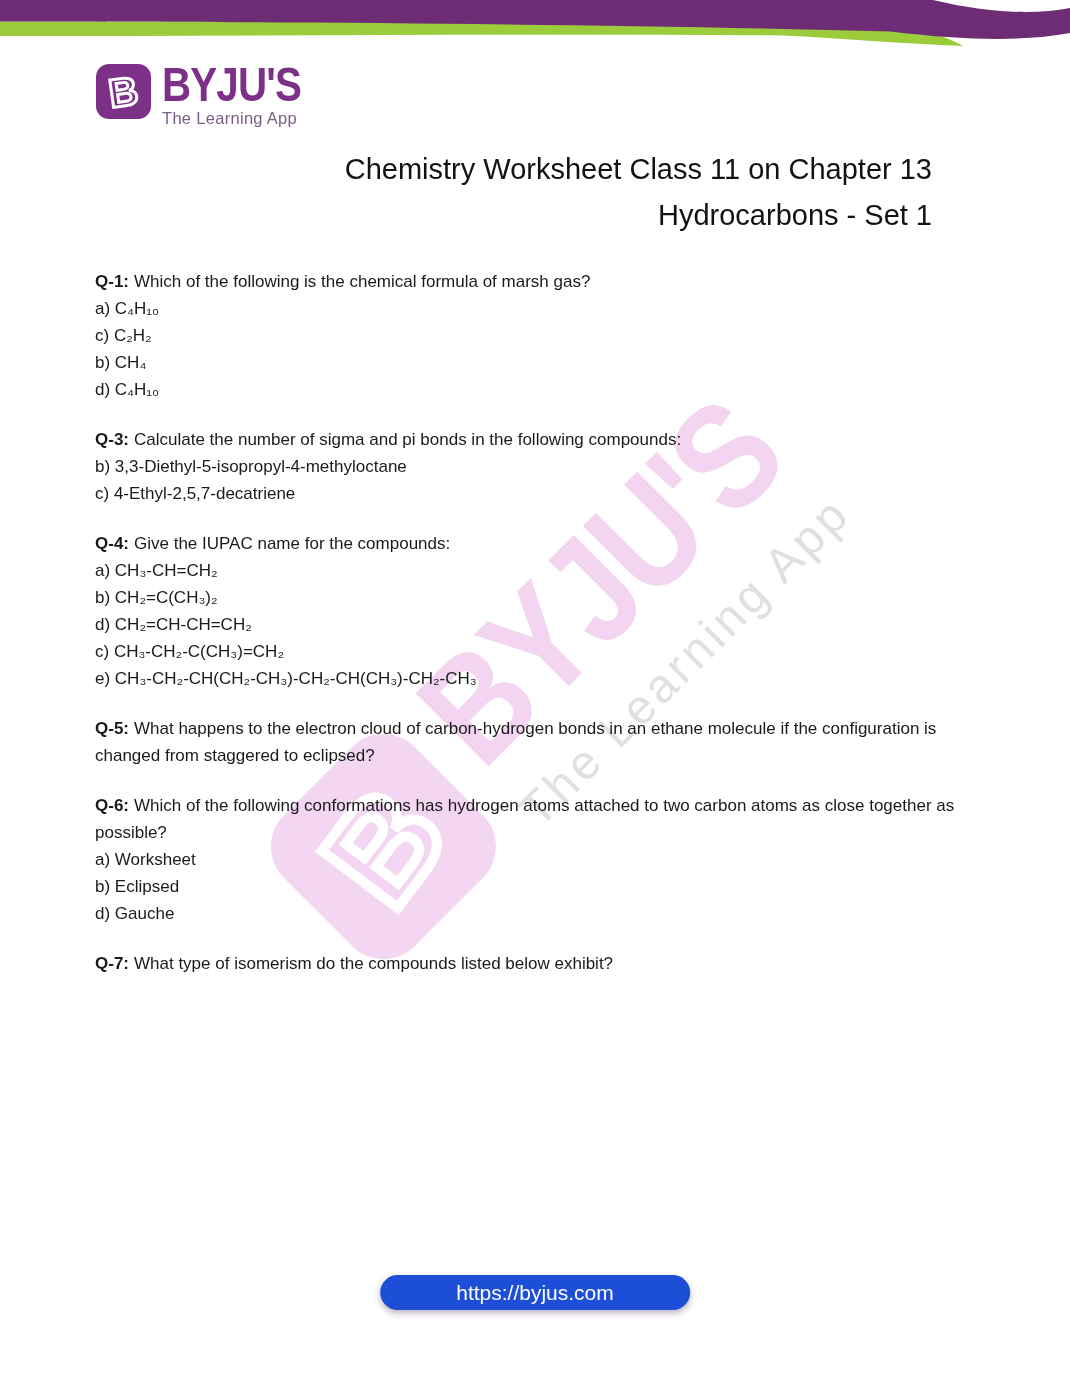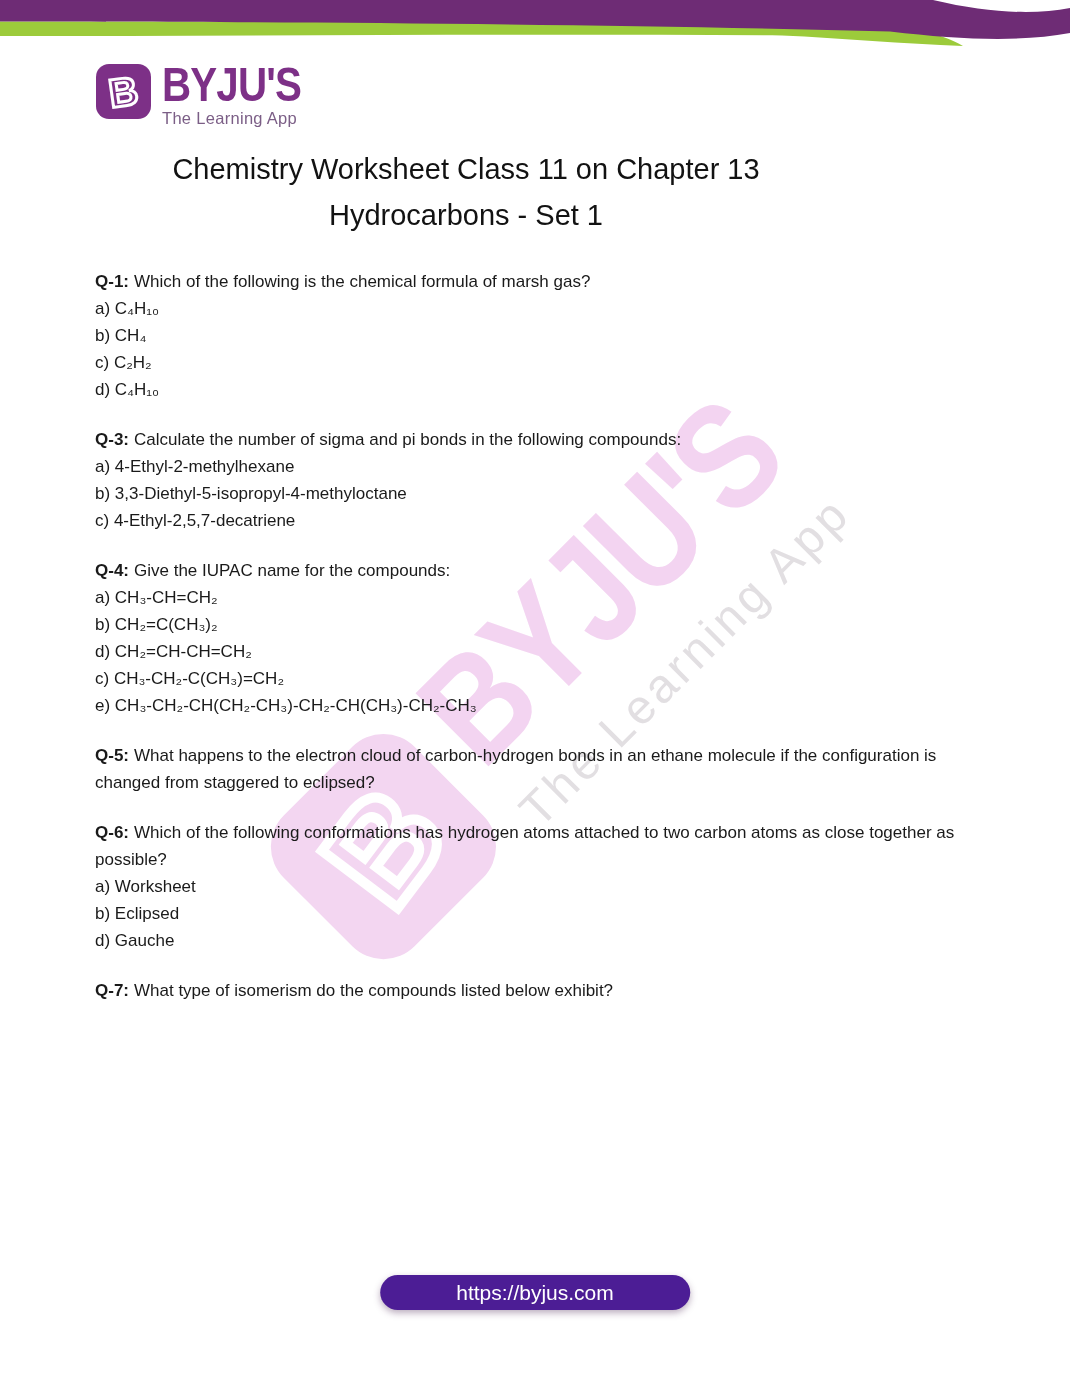--- a/index.html
+++ b/index.html
@@ -12,41 +12,41 @@
   
   .logo{position:absolute;top:64px;left:96px;display:flex;gap:11px;align-items:flex-start;z-index:3;}
   .logo-icon{width:55px;height:55px;background:#7D3087;border-radius:13px;
     display:flex;align-items:center;justify-content:center;}
   .logo-icon span{font-size:40px;font-weight:bold;color:#7D3087;
     -webkit-text-stroke:3px #ffffff;transform:rotate(-8deg);line-height:1;}
   .logo-brand{font-size:48px;font-weight:bold;color:#7D3087;line-height:0.88;
     letter-spacing:-1px;transform:scaleX(.84);transform-origin:left center;}
   .logo-tagline{font-size:16.5px;color:#7B5E86;margin-top:3px;letter-spacing:.3px;}
   
-  .title{position:absolute;top:146px;left:0;width:932px;text-align:center;
+  .title{position:absolute;top:146px;left:0;width:932px;text-align:right;
     font-size:29px;line-height:46px;color:#121212;z-index:2;}
   
   .watermark{position:absolute;left:575px;top:655px;
     transform:translate(-50%,-50%) rotate(-45deg);
     display:flex;align-items:center;gap:30px;z-index:1;pointer-events:none;}
   .wm-icon{width:185px;height:185px;background:#F3D6F1;border-radius:44px;flex:0 0 auto;
     display:flex;align-items:center;justify-content:center;}
   .wm-icon span{font-size:138px;font-weight:bold;color:#F3D6F1;
     -webkit-text-stroke:10px #ffffff;transform:rotate(-8deg);line-height:1;}
   .wm-brand{font-size:150px;font-weight:bold;color:#F3D4F1;letter-spacing:-4px;
     line-height:1;transform:scaleX(.85);transform-origin:left center;white-space:nowrap;}
   .wm-tagline{font-size:48px;color:#E2DFE2;letter-spacing:4px;margin-top:14px;white-space:nowrap;}
   
   .content{position:absolute;top:268px;left:95px;width:882px;
     font-size:17px;line-height:27px;z-index:2;}
   .qblock{margin-bottom:23px;}
   .qlabel{font-weight:bold;margin-right:5px;}
   
   .footer-pill{position:absolute;top:1275px;left:50%;transform:translateX(-50%);
-    background:#4c1d95;color:#fff;height:35px;line-height:35px;padding:0 76px;
+    background:#1d4ed8;color:#fff;height:35px;line-height:35px;padding:0 76px;
     border-radius:18px;font-size:21px;white-space:nowrap;z-index:3;
     box-shadow:0 3px 7px rgba(60,20,70,.35);}
 </style>
 </head>
 <body>
 
 <div class="page">
 
   <svg class="header-svg" width="1070" height="56" viewBox="0 0 1070 56">
     <path d="M0,21.5 H848 C902,23 941,33 963,46 C903,44 842,38 782,35.5 C520,33.5 250,36 0,36 Z" fill="#9CCB3B"></path>
@@ -76,29 +76,28 @@
       <div class="wm-brand">BYJU'S</div>
       <div class="wm-tagline">The Learning App</div>
     </div>
   </div>
 
   <div class="content">
 
     <div class="qblock">
       <div><span class="qlabel">Q-1:</span><span>Which of the following is the chemical formula of marsh gas?</span></div>
       <div>a) C₄H₁₀</div>
+      <div>c) C₂H₂</div>
       <div>b) CH₄</div>
-      <div>c) C₂H₂</div>
       <div>d) C₄H₁₀</div>
     </div>
 
 
     <div class="qblock">
       <div><span class="qlabel">Q-3:</span><span>Calculate the number of sigma and pi bonds in the following compounds:</span></div>
-      <div>a) 4-Ethyl-2-methylhexane</div>
       <div>b) 3,3-Diethyl-5-isopropyl-4-methyloctane</div>
       <div>c) 4-Ethyl-2,5,7-decatriene</div>
     </div>
 
     <div class="qblock">
       <div><span class="qlabel">Q-4:</span><span>Give the IUPAC name for the compounds:</span></div>
       <div>a) CH₃-CH=CH₂</div>
       <div>b) CH₂=C(CH₃)₂</div>
       <div>d) CH₂=CH-CH=CH₂</div>
       <div>c) CH₃-CH₂-C(CH₃)=CH₂</div>

